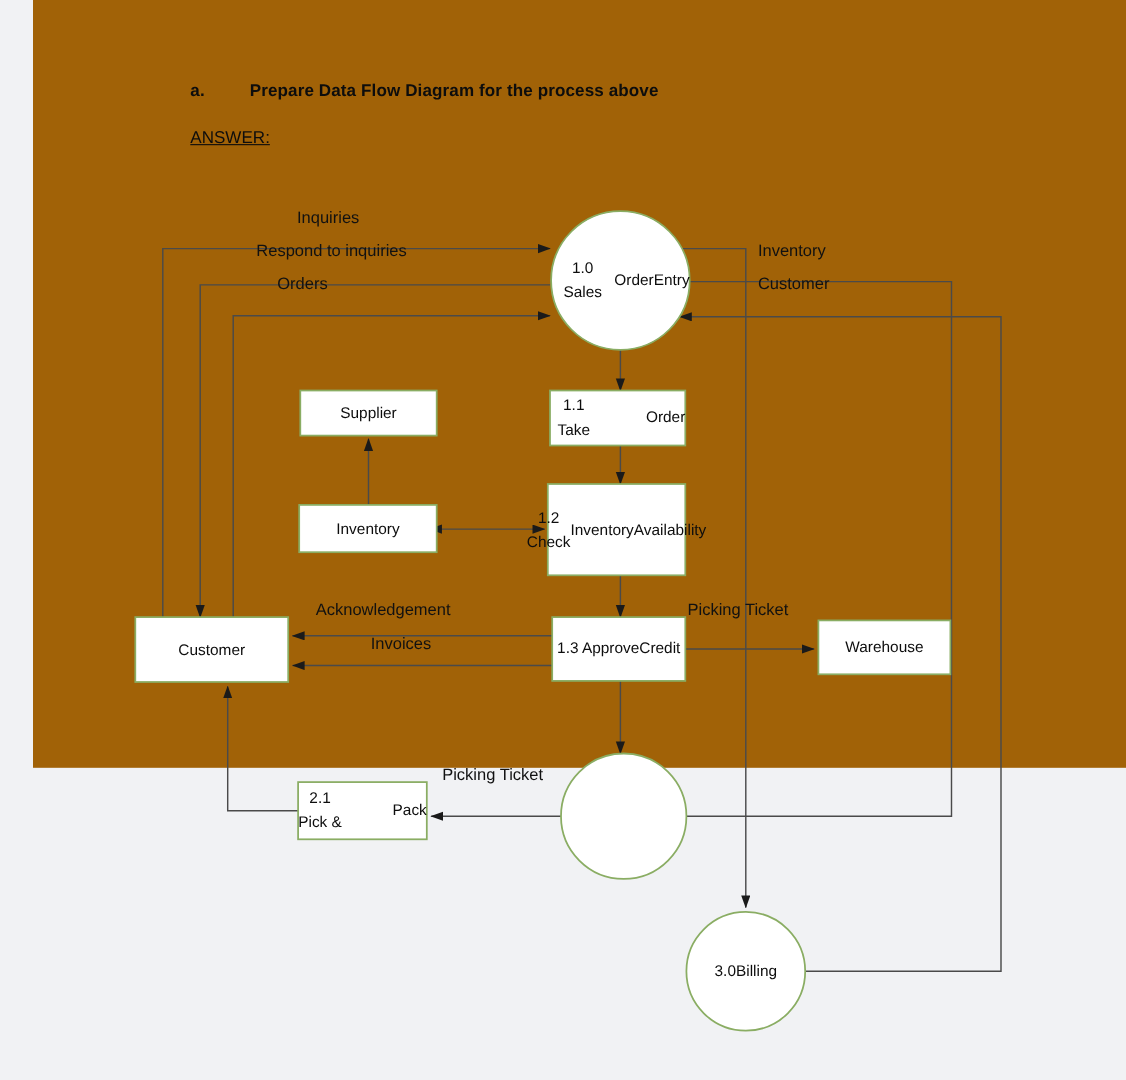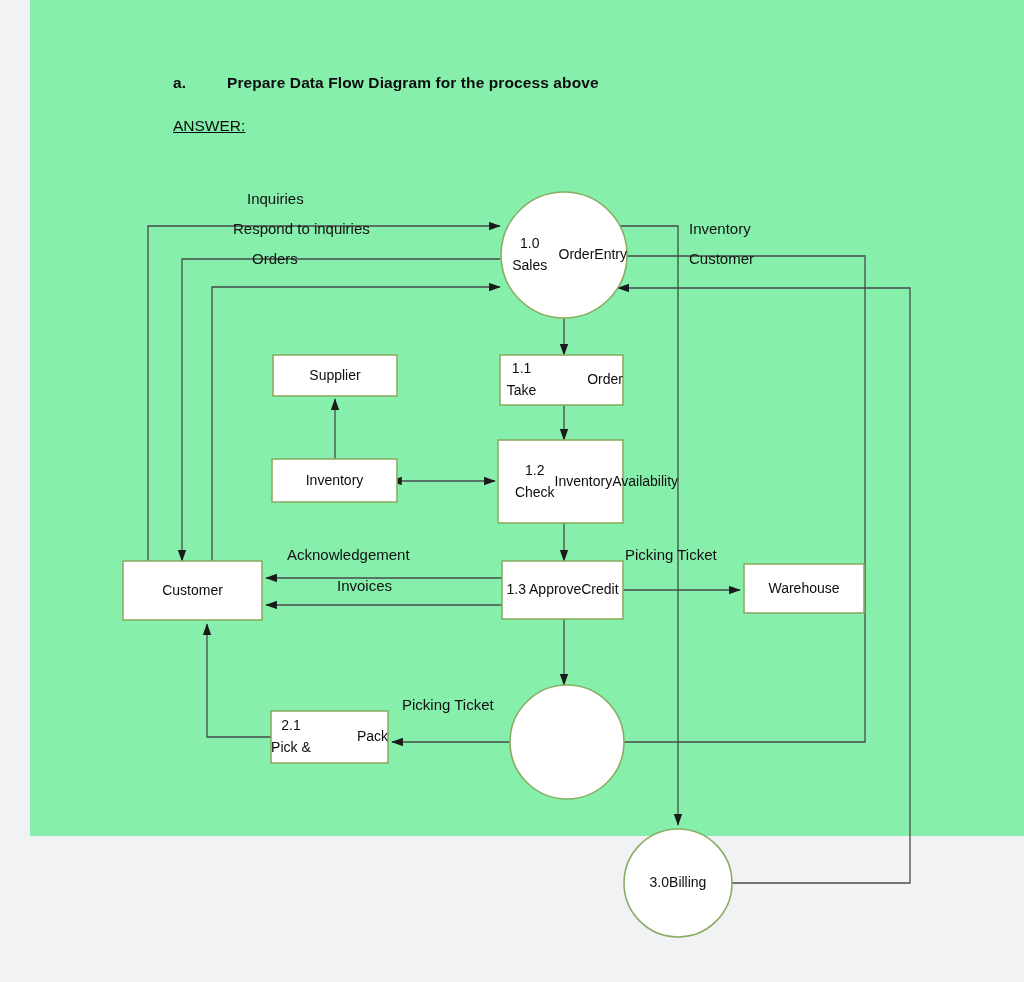--- a/index.html
+++ b/index.html
@@ -12,22 +12,22 @@
     height: 982px;
     position: relative;
     font-family: "Liberation Sans", sans-serif;
     overflow: hidden;
   }
   #page {
     position: absolute;
     left: 30px;
     top: 0;
     width: 994px;
-    height: 836px;
-    background: #86efac;
+    height: 698px;
+    background: #a16207;
   }
   #question-line {
     position: absolute;
     left: 143px;
     top: 74px;
     font-size: 15.5px;
     font-weight: bold;
     color: #0d0d0d;
     white-space: nowrap;
     letter-spacing: 0.1px;
@@ -150,21 +150,21 @@
     <span>1.0 Sales</span>
     <span>Order</span>
     <span>Entry</span>
   </div>
 
   <div class="node-label" style="left:470px; top:355px; width:123px; height:50px;gap:44px;">
     <span>1.1 Take</span>
     <span>Order</span>
   </div>
 
-  <div class="node-label" style="left:468px; top:440px; width:125px; height:83px;padding-left:36px;">
+  <div class="node-label" style="left:468px; top:440px; width:125px; height:83px;">
     <span>1.2 Check</span>
     <span>Inventory</span>
     <span>Availability</span>
   </div>
 
   <div class="node-label" style="left:472px; top:561px; width:121px; height:58px;">
     <span>1.3 Approve</span>
     <span>Credit</span>
   </div>
 
@@ -188,21 +188,21 @@
   </div>
 
   <div class="node-label" style="left:242px; top:459px; width:125px; height:43px;">
     <span>Inventory</span>
   </div>
 
   <div class="node-label" style="left:714px; top:564px; width:120px; height:49px;">
     <span>Warehouse</span>
   </div>
 
-  <div class="flow-label" style="left:217px; top:190px;">Inquiries</div>
+  <div class="flow-label" style="left:240px; top:190px;">Inquiries</div>
   <div class="flow-label" style="left:203px; top:220px;">Respond to inquiries</div>
   <div class="flow-label" style="left:222px; top:250px;">Orders</div>
   <div class="flow-label" style="left:659px; top:220px;">Inventory</div>
   <div class="flow-label" style="left:659px; top:250px;">Customer</div>
   <div class="flow-label" style="left:257px; top:546px;">Acknowledgement</div>
   <div class="flow-label" style="left:307px; top:577px;">Invoices</div>
   <div class="flow-label" style="left:595px; top:546px;">Picking Ticket</div>
   <div class="flow-label" style="left:372px; top:696px;">Picking Ticket</div>
 
 </div>

